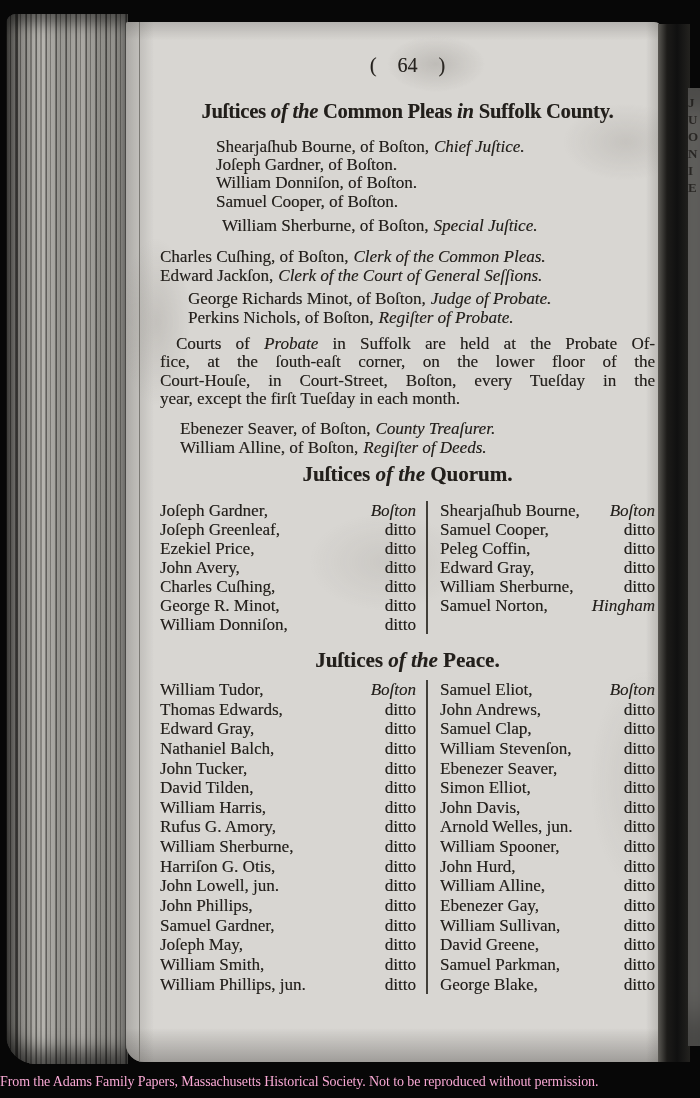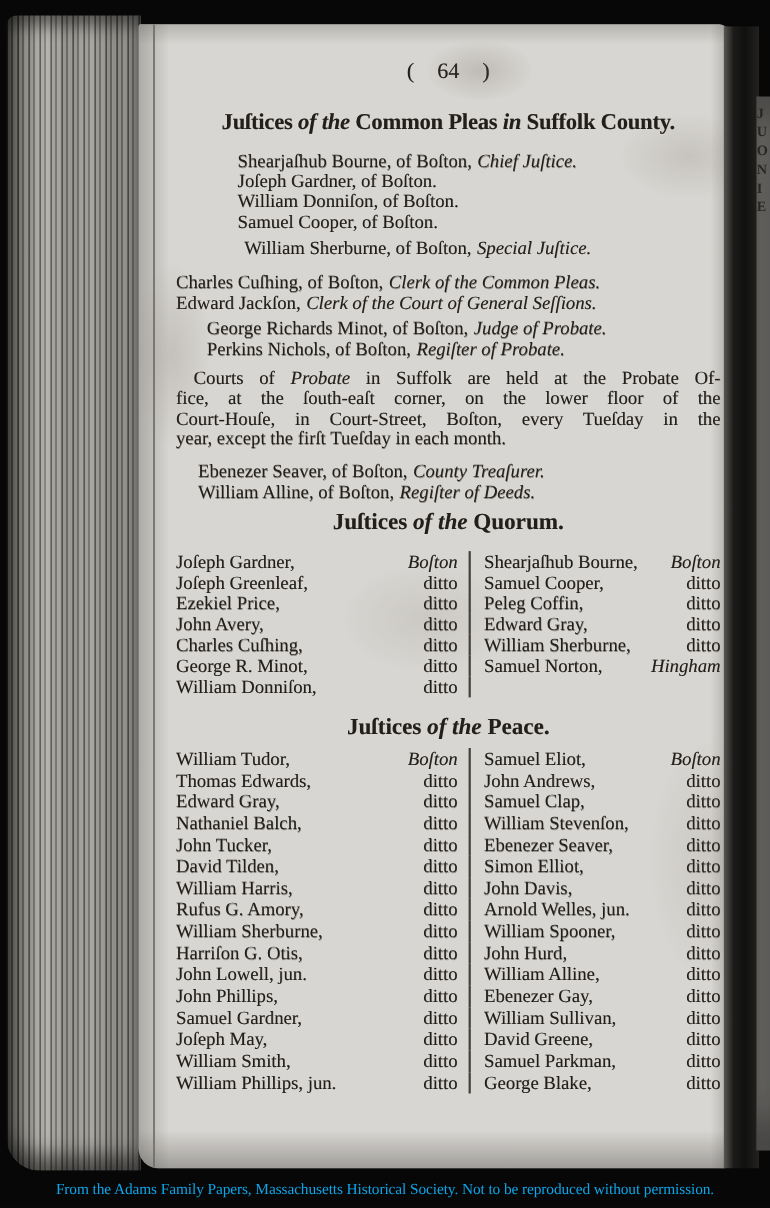--- a/index.html
+++ b/index.html
@@ -67,21 +67,21 @@
   .quorum .row{height:19px;line-height:19px;}
   .peace{top:658px;}
   .peace .row{height:19.65px;line-height:19.65px;}
   .row{display:flex;white-space:nowrap;}
   .cl{width:256px;display:flex;justify-content:space-between;padding-right:10px;
       border-right:2px solid rgba(40,36,30,.85);}
   .cr{flex:1;display:flex;justify-content:space-between;padding-left:12px;}
   .it{font-style:italic;}
 
   
-  .caption{position:absolute;left:0;right:0;bottom:8px;text-align:center;color:#0ea5e9;
+  .caption{position:absolute;left:0;right:0;bottom:8px;color:#f9a8d4;
     font-size:14px;letter-spacing:-.1px;text-shadow:none;}
 </style>
 </head>
 <body>
 
 <div class="stage">
 
   <div class="edges"></div>
 
   <div class="page">

